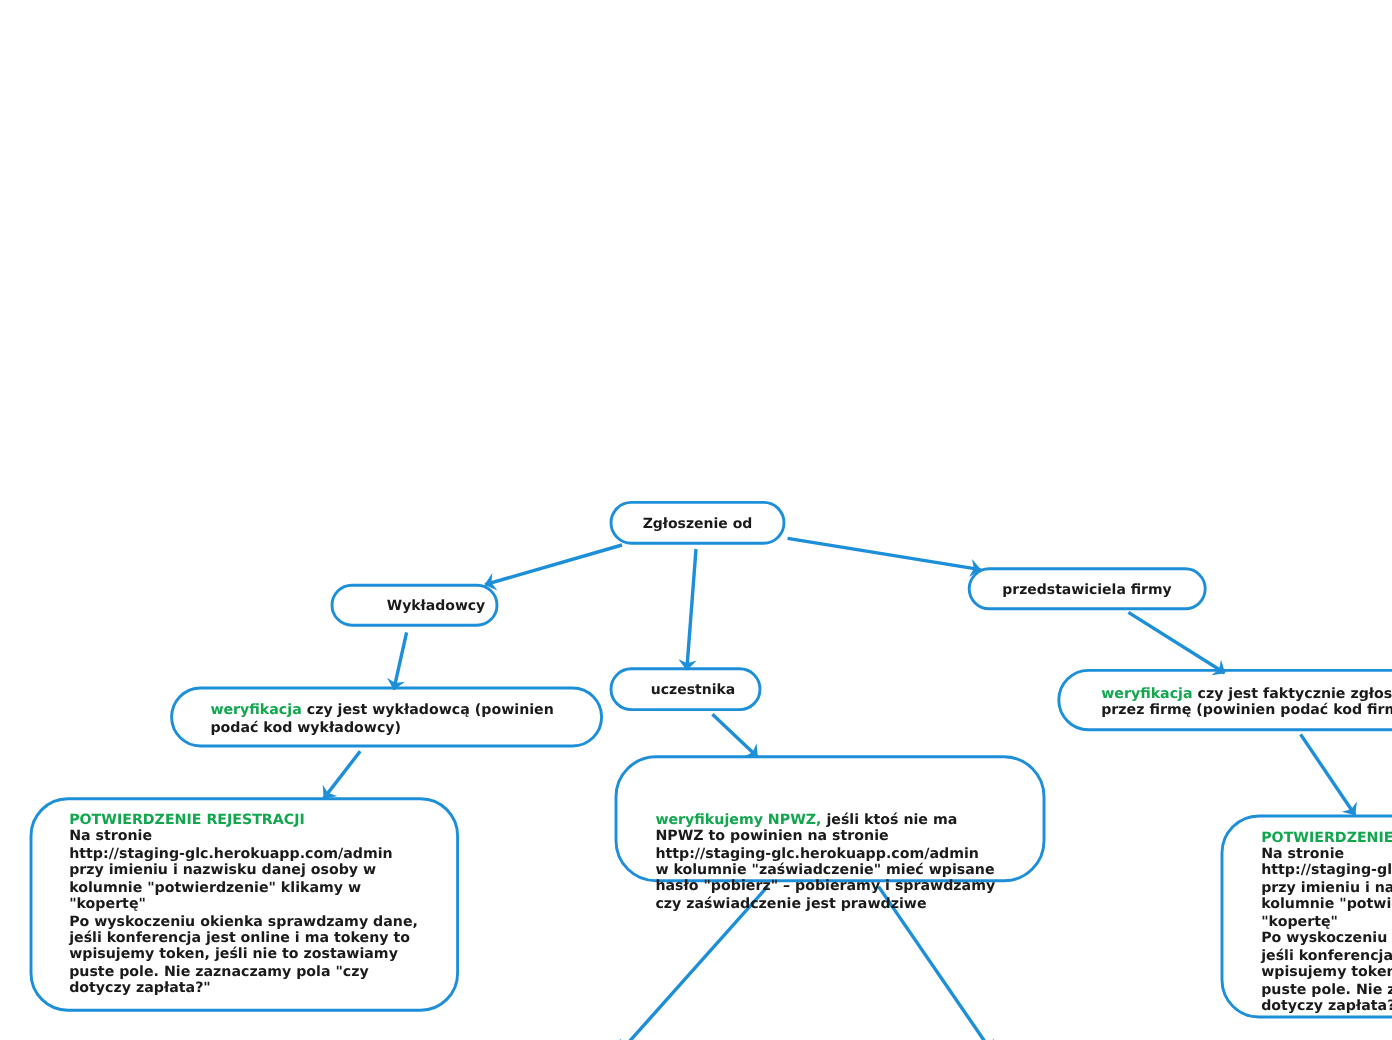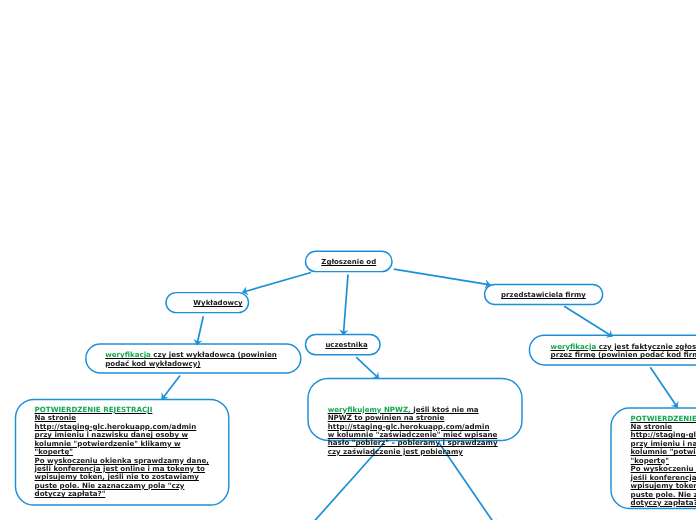--- a/index.html
+++ b/index.html
@@ -2,21 +2,21 @@
 <html><head>
 <meta charset="utf-8">
 <style>
   html,body{margin:0;padding:0;}
   body{width:696px;height:520px;background:#ffffff;overflow:hidden;
        font-family:"DejaVu Sans",sans-serif;-webkit-font-smoothing:antialiased;}
   #canvas{position:relative;width:696px;height:520px;overflow:hidden;background:#fff;}
   svg.edges{position:absolute;left:0;top:0;width:696px;height:520px;}
   svg.shapes{position:absolute;left:0;top:0;width:696px;height:520px;}
   .node{position:absolute;box-sizing:border-box;background:transparent;
-        border:0 none;text-decoration:underline;}
+        border:0 none;}
   .pill{display:flex;align-items:center;justify-content:center;}
   .pillmulti{display:flex;align-items:center;}
   .card{display:block;}
   .label{transform:translateZ(0);font-weight:bold;font-size:7px;color:#1a1a1a;white-space:nowrap;position:relative;top:0.9px;}
   .body{transform:translateZ(0);font-weight:bold;font-size:7.1px;color:#1a1a1a;line-height:8.44px;white-space:nowrap;}
   .lead{color:#12a64f;}
 </style>
 </head>
 <body>
 
@@ -79,21 +79,21 @@
   </div>
 
   <div class="node pillmulti" style="left:529.4px;top:336.5px;width:208px;height:29.7px;padding:0 21.2px">
     <div class="body">
       <span class="lead">weryfikacja</span><span> </span><span>czy jest faktycznie zgłoszony</span><br><span>przez firmę (powinien podać kod firmy)</span>
     </div>
   </div>
 
   <div class="node card" style="left:308px;top:399px;width:214px;height:62px;padding:6.7px 19.7px">
     <div class="body">
-      <span class="lead">weryfikujemy NPWZ,</span><span> </span><span>jeśli ktoś nie ma</span><br><span>NPWZ to powinien na stronie</span><br><span>http://staging-glc.herokuapp.com/admin</span><br><span>w kolumnie "zaświadczenie" mieć wpisane</span><br><span>hasło "pobierz" – pobieramy i sprawdzamy</span><br><span>czy zaświadczenie jest pobieramy</span>
+      <span class="lead">weryfikujemy NPWZ,</span><span> </span><span>jeśli ktoś nie ma</span><br><span>NPWZ to powinien na stronie</span><br><span>http://staging-glc.herokuapp.com/admin</span><br><span>w kolumnie "zaświadczenie" mieć wpisane</span><br><span>hasło "pobierz" – pobieramy i sprawdzamy</span><br><span>czy zaświadczenie jest prawdziwe</span>
     </div>
   </div>
 
   <div class="node card" style="left:15.4px;top:399.4px;width:213.3px;height:105.7px;padding:6.5px 19.2px">
     <div class="body">
       <span class="lead">POTWIERDZENIE REJESTRACJI</span><br><span>Na stronie</span><br><span>http://staging-glc.herokuapp.com/admin</span><br><span>przy imieniu i nazwisku danej osoby w</span><br><span>kolumnie "potwierdzenie" klikamy w</span><br><span>"kopertę"</span><br><span>Po wyskoczeniu okienka sprawdzamy dane,</span><br><span>jeśli konferencja jest online i ma tokeny to</span><br><span>wpisujemy token, jeśli nie to zostawiamy</span><br><span>puste pole. Nie zaznaczamy pola "czy</span><br><span>dotyczy zapłata?"</span>
     </div>
   </div>
 
   <div class="node card" style="left:611px;top:408px;width:213.3px;height:100.5px;padding:6.6px 19.6px">

